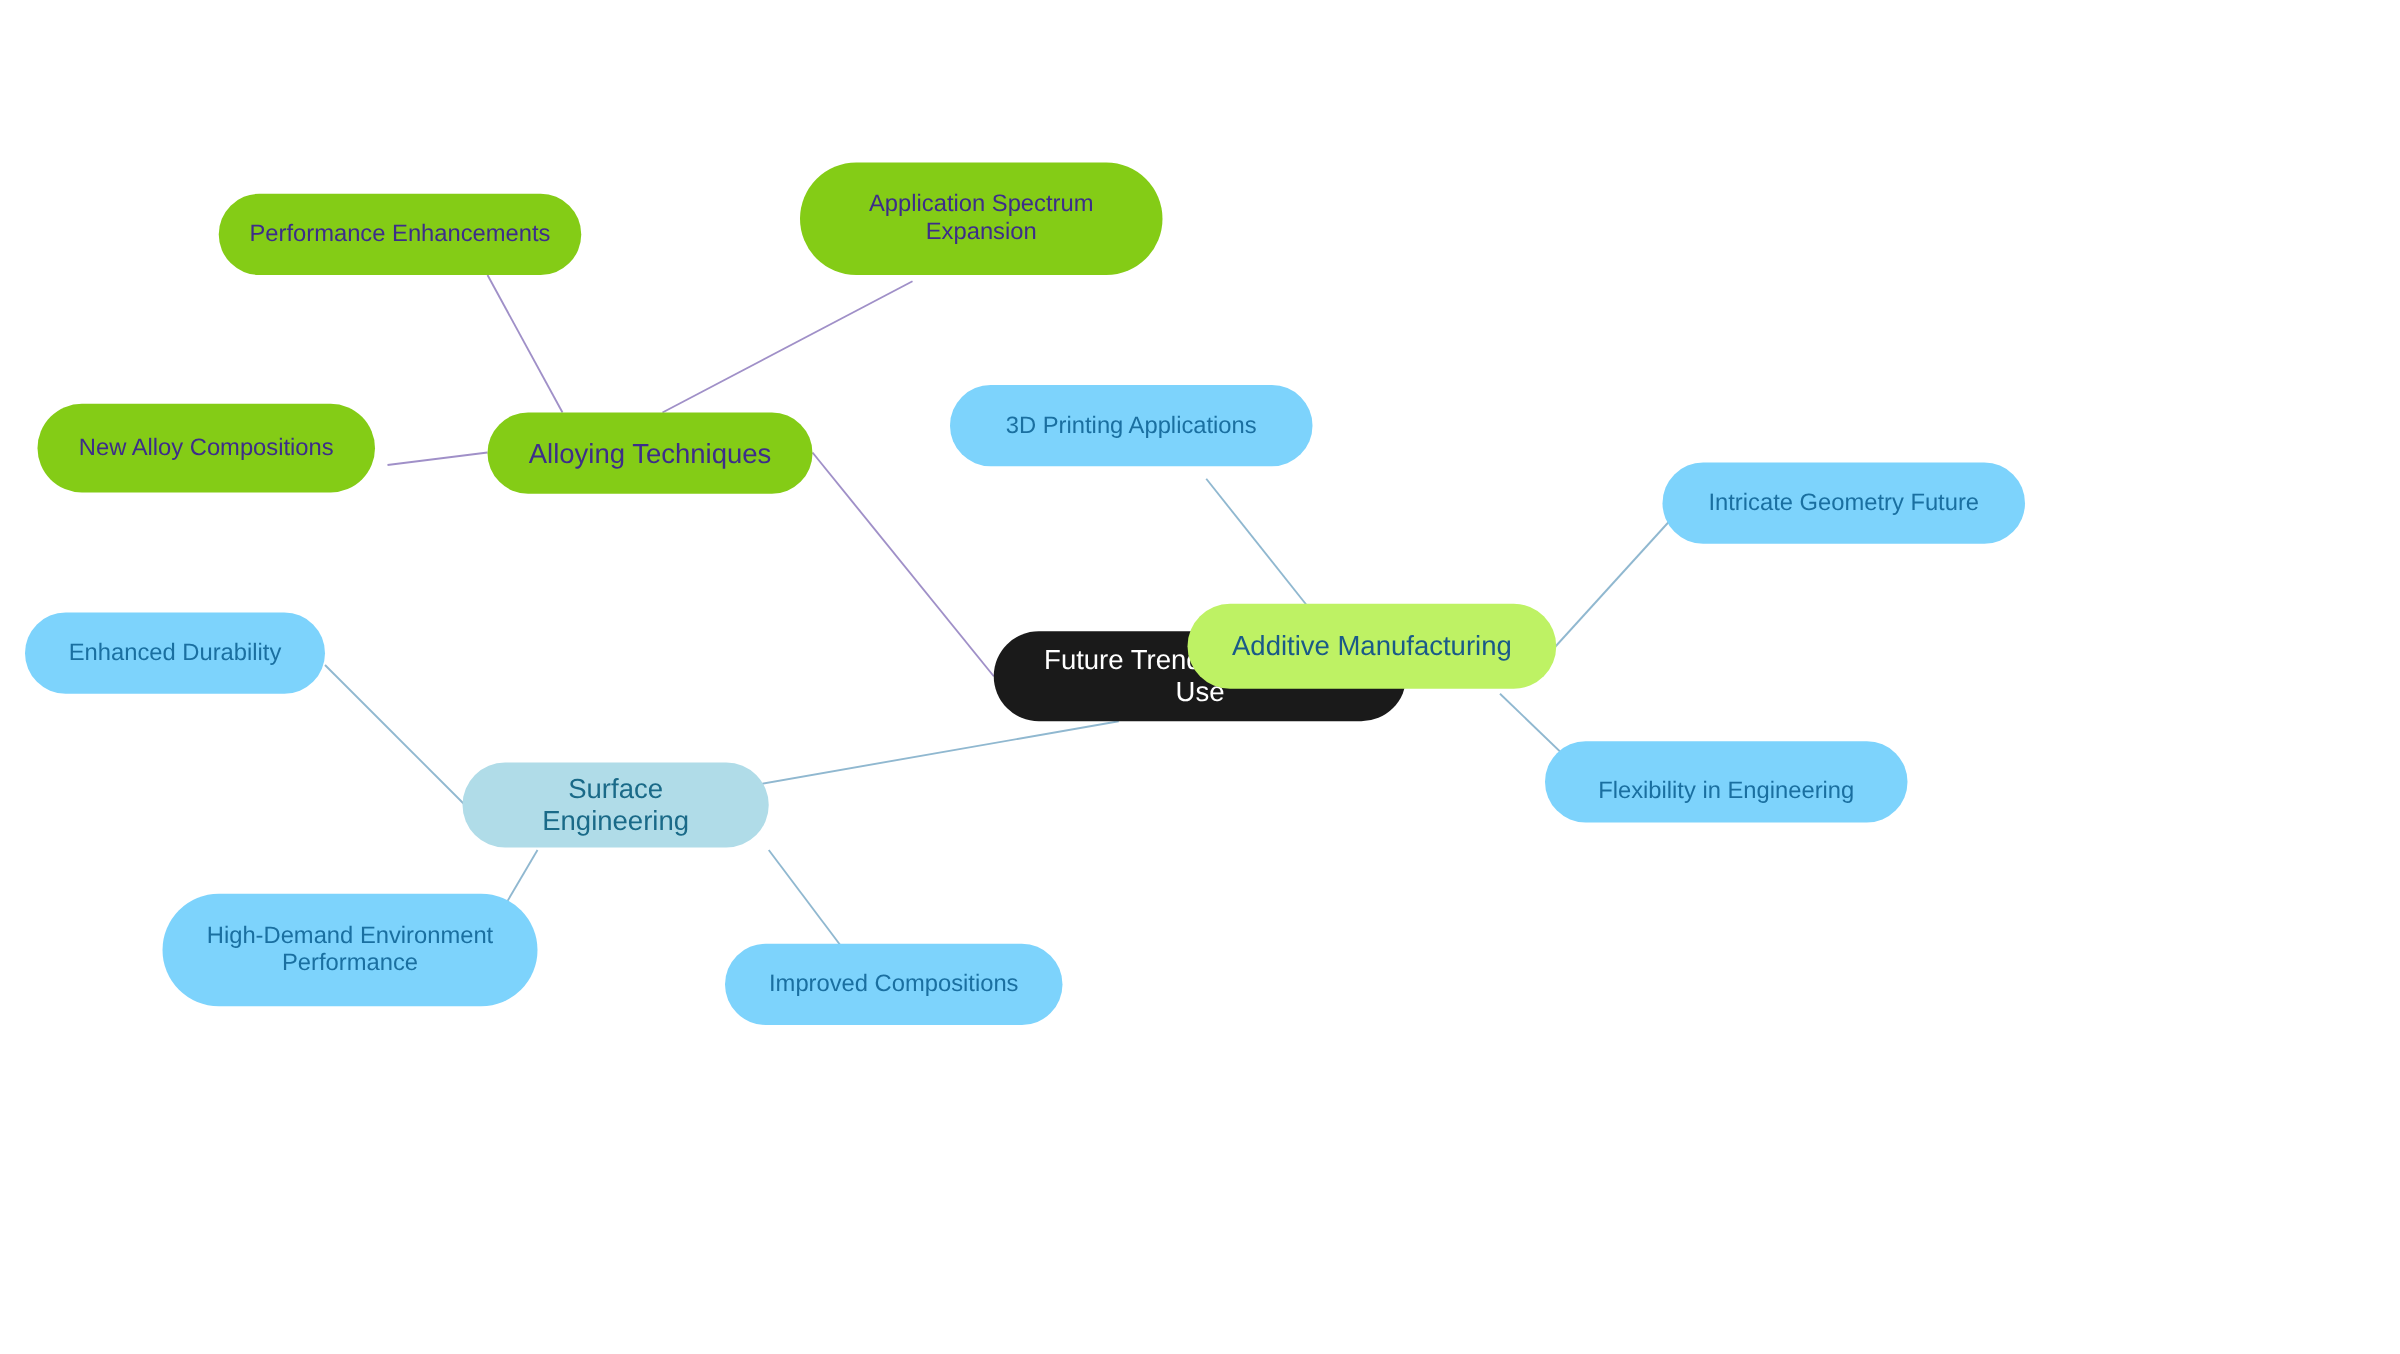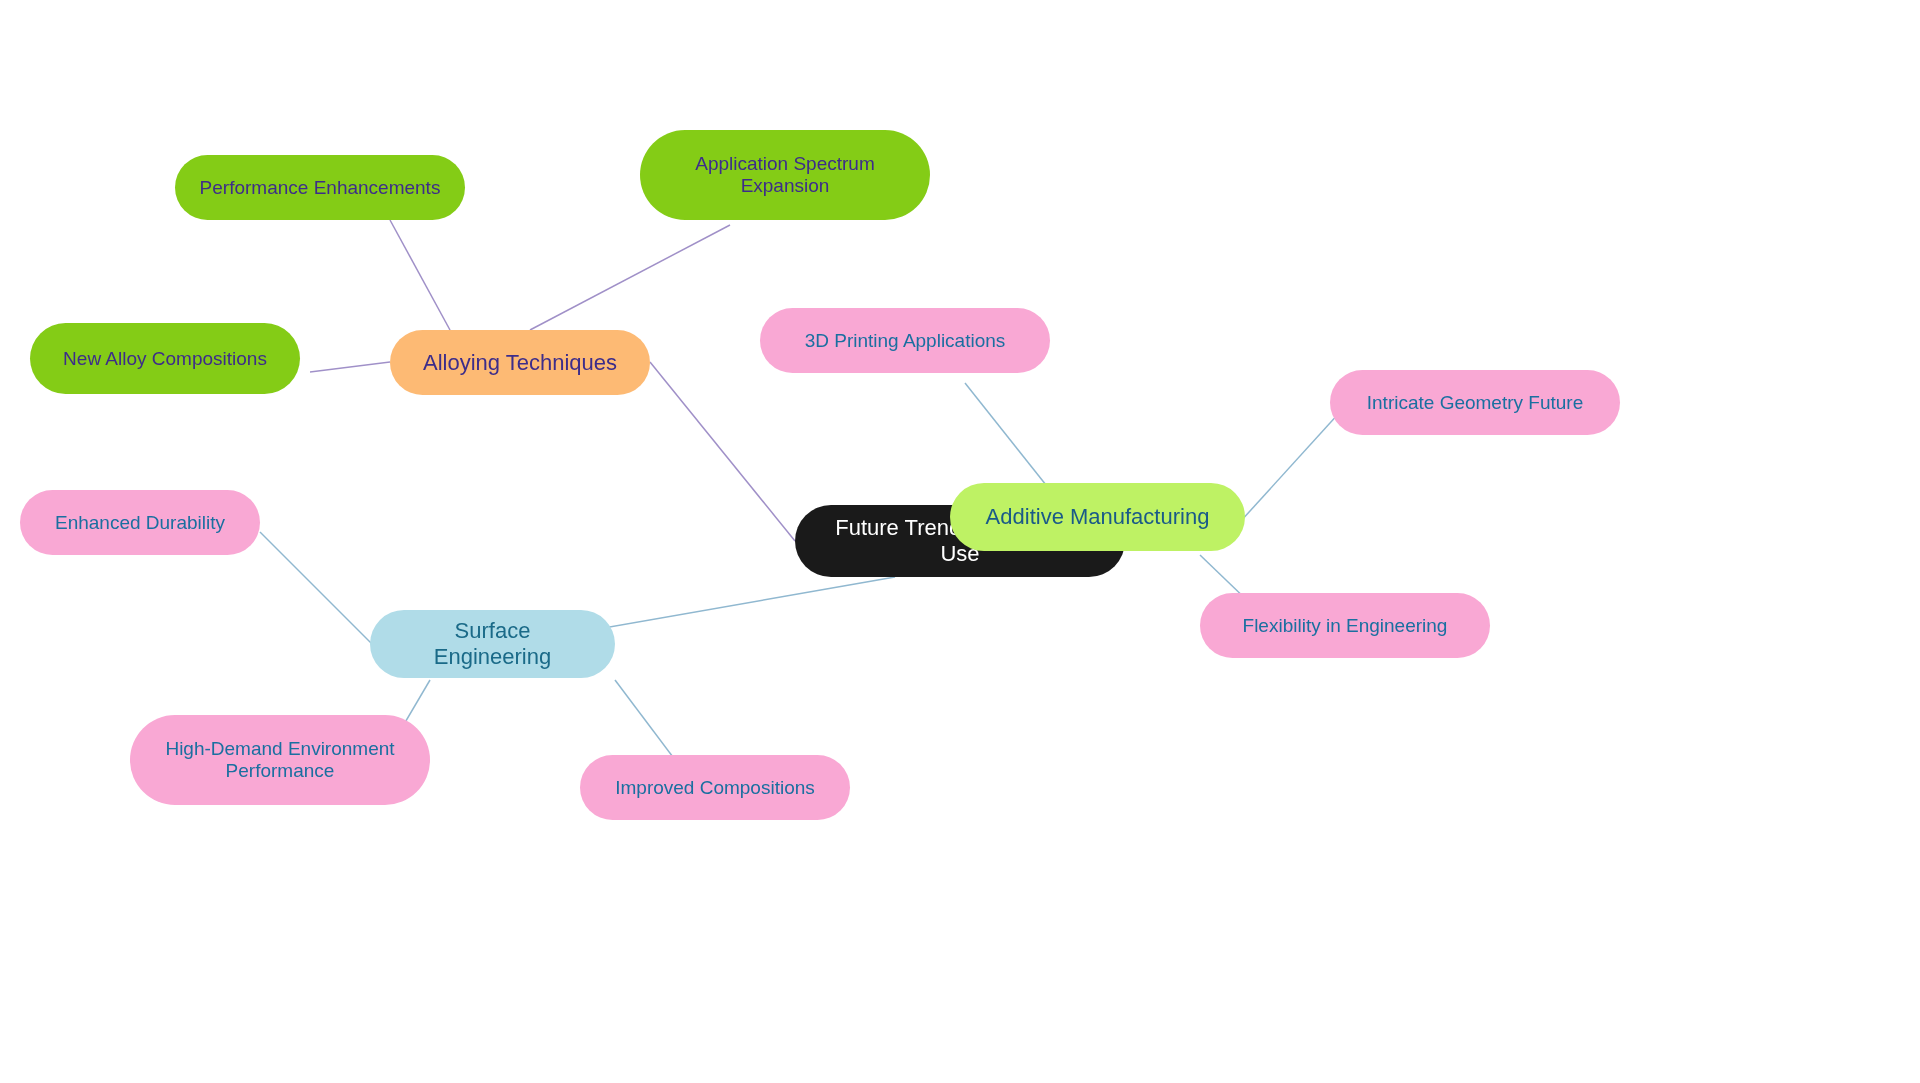--- a/index.html
+++ b/index.html
@@ -43,29 +43,29 @@
 
     .node-purple {
       background: #84cc16;
       color: #3d2d8a;
       border: none;
       font-size: 19px;
       font-weight: 400;
     }
 
     .node-blue {
-      background: #f9a8d4;
+      background: #7dd3fc;
       color: #1a6fa0;
       border: none;
       font-size: 19px;
       font-weight: 400;
     }
 
     .node-mid-purple {
-      background: #fdba74;
+      background: #84cc16;
       color: #3d2d8a;
       font-size: 22px;
       font-weight: 400;
     }
 
     .node-mid-blue {
       background: #bef264;
       color: #1a5a88;
       font-size: 22px;
       font-weight: 400;
@@ -149,15 +149,15 @@
 </div>
 
 <div class="node node-blue" style="left: 760px; top: 308px; width: 290px; height: 65px;">
   <span>3D Printing Applications</span>
 </div>
 
 <div class="node node-blue" style="left: 1330px; top: 370px; width: 290px; height: 65px;">
   <span>Intricate Geometry Future</span>
 </div>
 
-<div class="node node-blue" style="left: 1200px; top: 593px; width: 290px; height: 65px;">
+<div class="node node-blue" style="left: 1236px; top: 593px; width: 290px; height: 65px; align-items: flex-end;">
   <span>Flexibility in Engineering</span>
 </div>
 
 </body></html>

